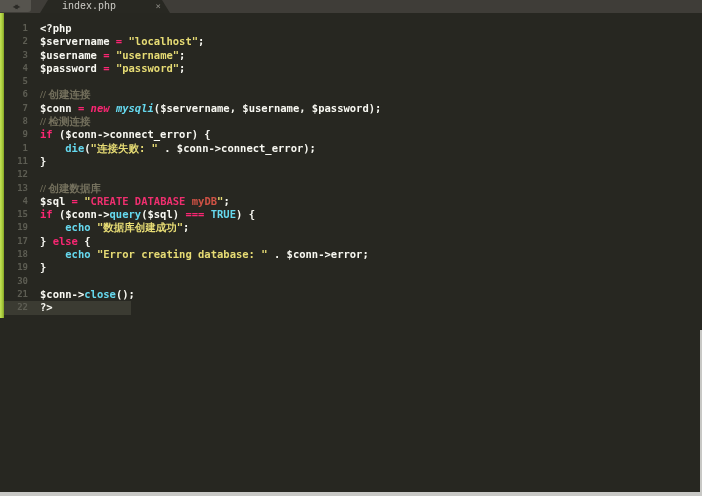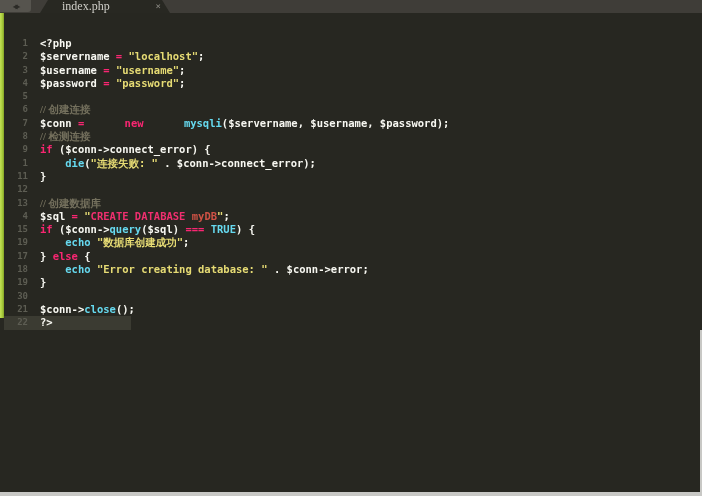--- a/index.html
+++ b/index.html
@@ -13,57 +13,57 @@
     position:absolute;top:0;left:0;width:31px;height:12px;background:#56544e;
     border-radius:0 0 3px 0;display:flex;align-items:center;justify-content:center;
     color:#2c2b27;font-size:8px;letter-spacing:-2px;font-weight:bold;cursor:pointer;
   }
   .tab{
     position:absolute;top:0;left:40px;width:130px;height:13px;background:#282822;
     clip-path:polygon(8px 0,122px 0,130px 13px,0 13px);
     display:flex;align-items:center;cursor:pointer;
   }
   .tab-title{
-    padding-left:22px;font-size:12px;color:#cfcec8;
-    font-family:Liberation Serif, serif;
+    padding-left:22px;font-size:10px;color:#cfcec8;
+    font-family:Liberation Mono, monospace;
   }
   .tab-close{
     position:absolute;right:9px;top:1px;font-size:9px;line-height:11px;color:#8b8a84;cursor:pointer;
   }
   
   .accent-strip{
     position:absolute;left:0;top:13px;width:4px;height:305px;
     background:linear-gradient(90deg,#c4e156 0%,#a9cc3d 55%,#83a026 100%);
   }
   .bottom-edge{position:absolute;left:0;top:492px;width:702px;height:4px;background:#c8c8c5;}
   .right-edge{position:absolute;left:700px;top:330px;width:2px;height:166px;background:#c8c8c5;}
   
   .editor{position:absolute;left:0;top:13px;width:702px;height:479px;cursor:text;}
-  .lines{position:absolute;top:24px;left:0;width:100%;}
+  .lines{position:absolute;top:9px;left:0;width:100%;}
   .line{
     position:relative;height:13.3px;line-height:13.4px;white-space:pre;
     font-size:10.5px;font-weight:bold;
   }
   .line.current::before{
     content:"";position:absolute;left:4px;top:0;width:127px;height:100%;background:#3b3b32;
   }
   .ln{
     position:relative;display:inline-block;width:28px;text-align:right;
     color:#5d5d53;font-size:9px;font-weight:bold;vertical-align:top;
   }
   .code{position:relative;padding-left:12px;}
   
   .plain   {color:#f8f8f2;}
   .keyword {color:#f92672;}
   .string  {color:#e6db74;}
   .builtin {color:#66d9ef;}
   .comment {color:#74705d;font-family:Liberation Serif, serif;}
   .sqlkw   {color:#ef2f6f;}
   .sqlident{color:#cf5245;}
-  .italic  {margin-left:34px;}
+  .italic  {font-style:italic;}
 </style>
 </head>
 <body>
 
 <div class="screen">
 
   <div class="topbar">
     <div class="app-icon">
       <span>◀▶</span>
     </div>

